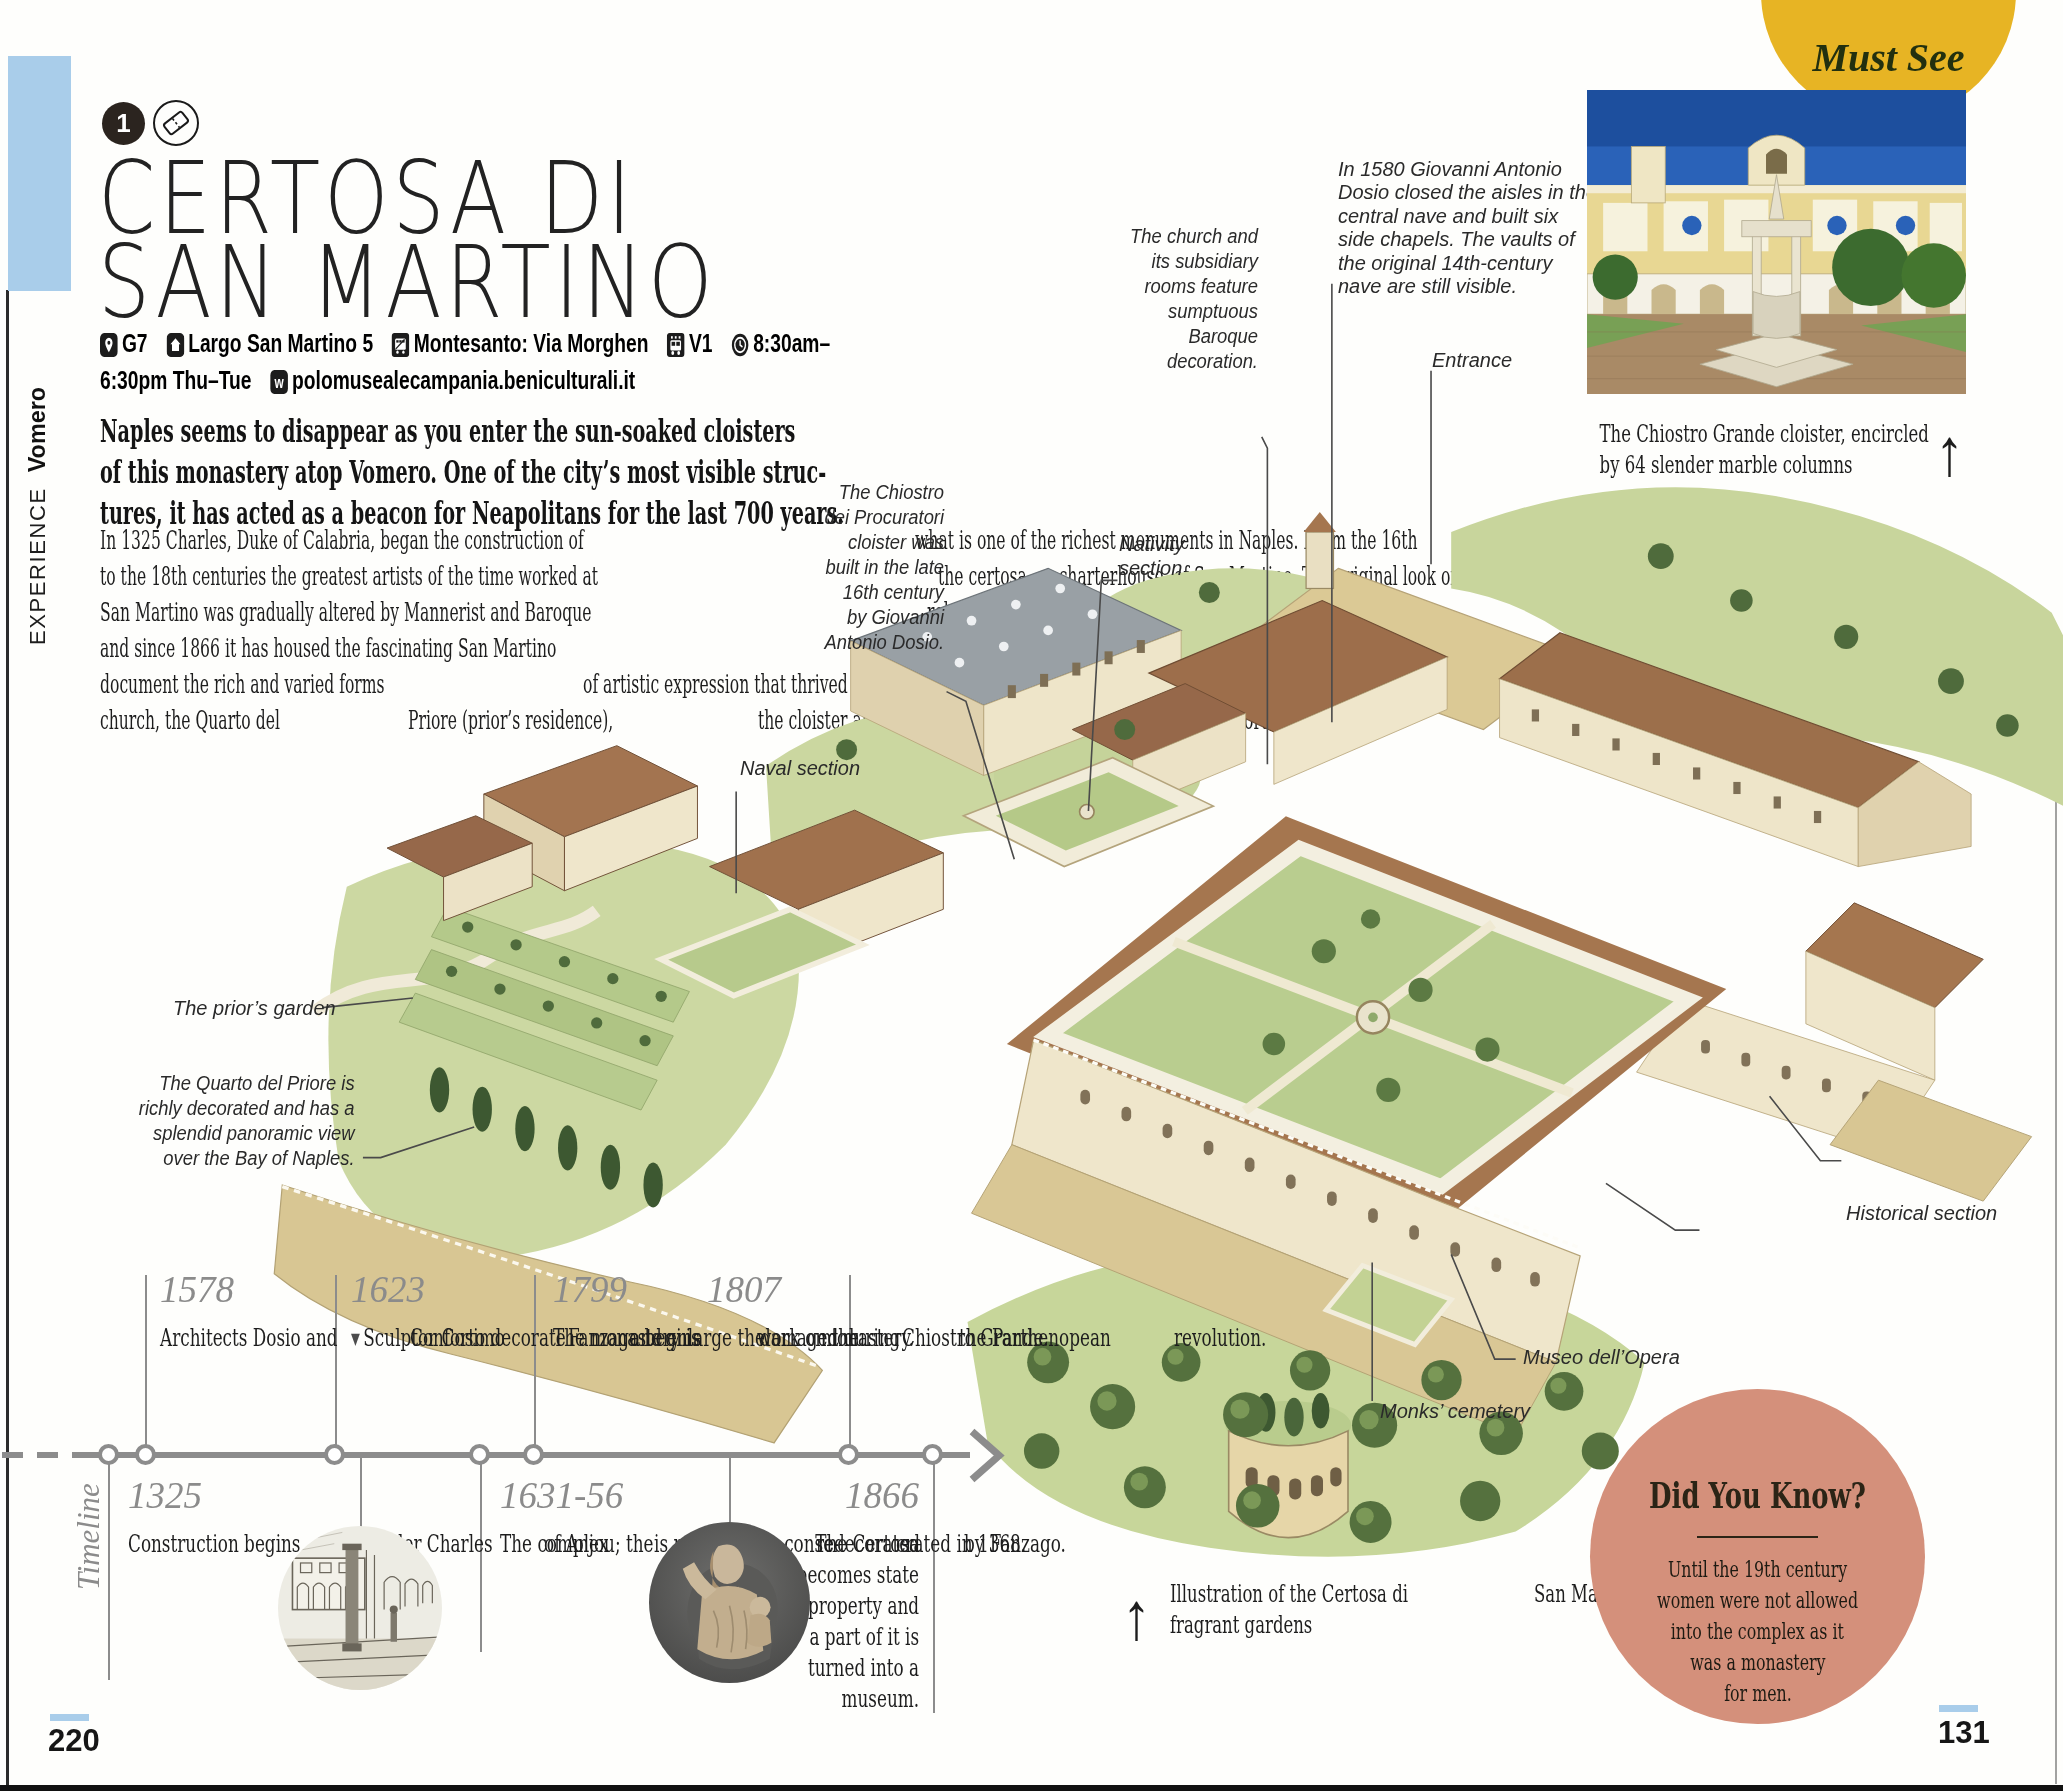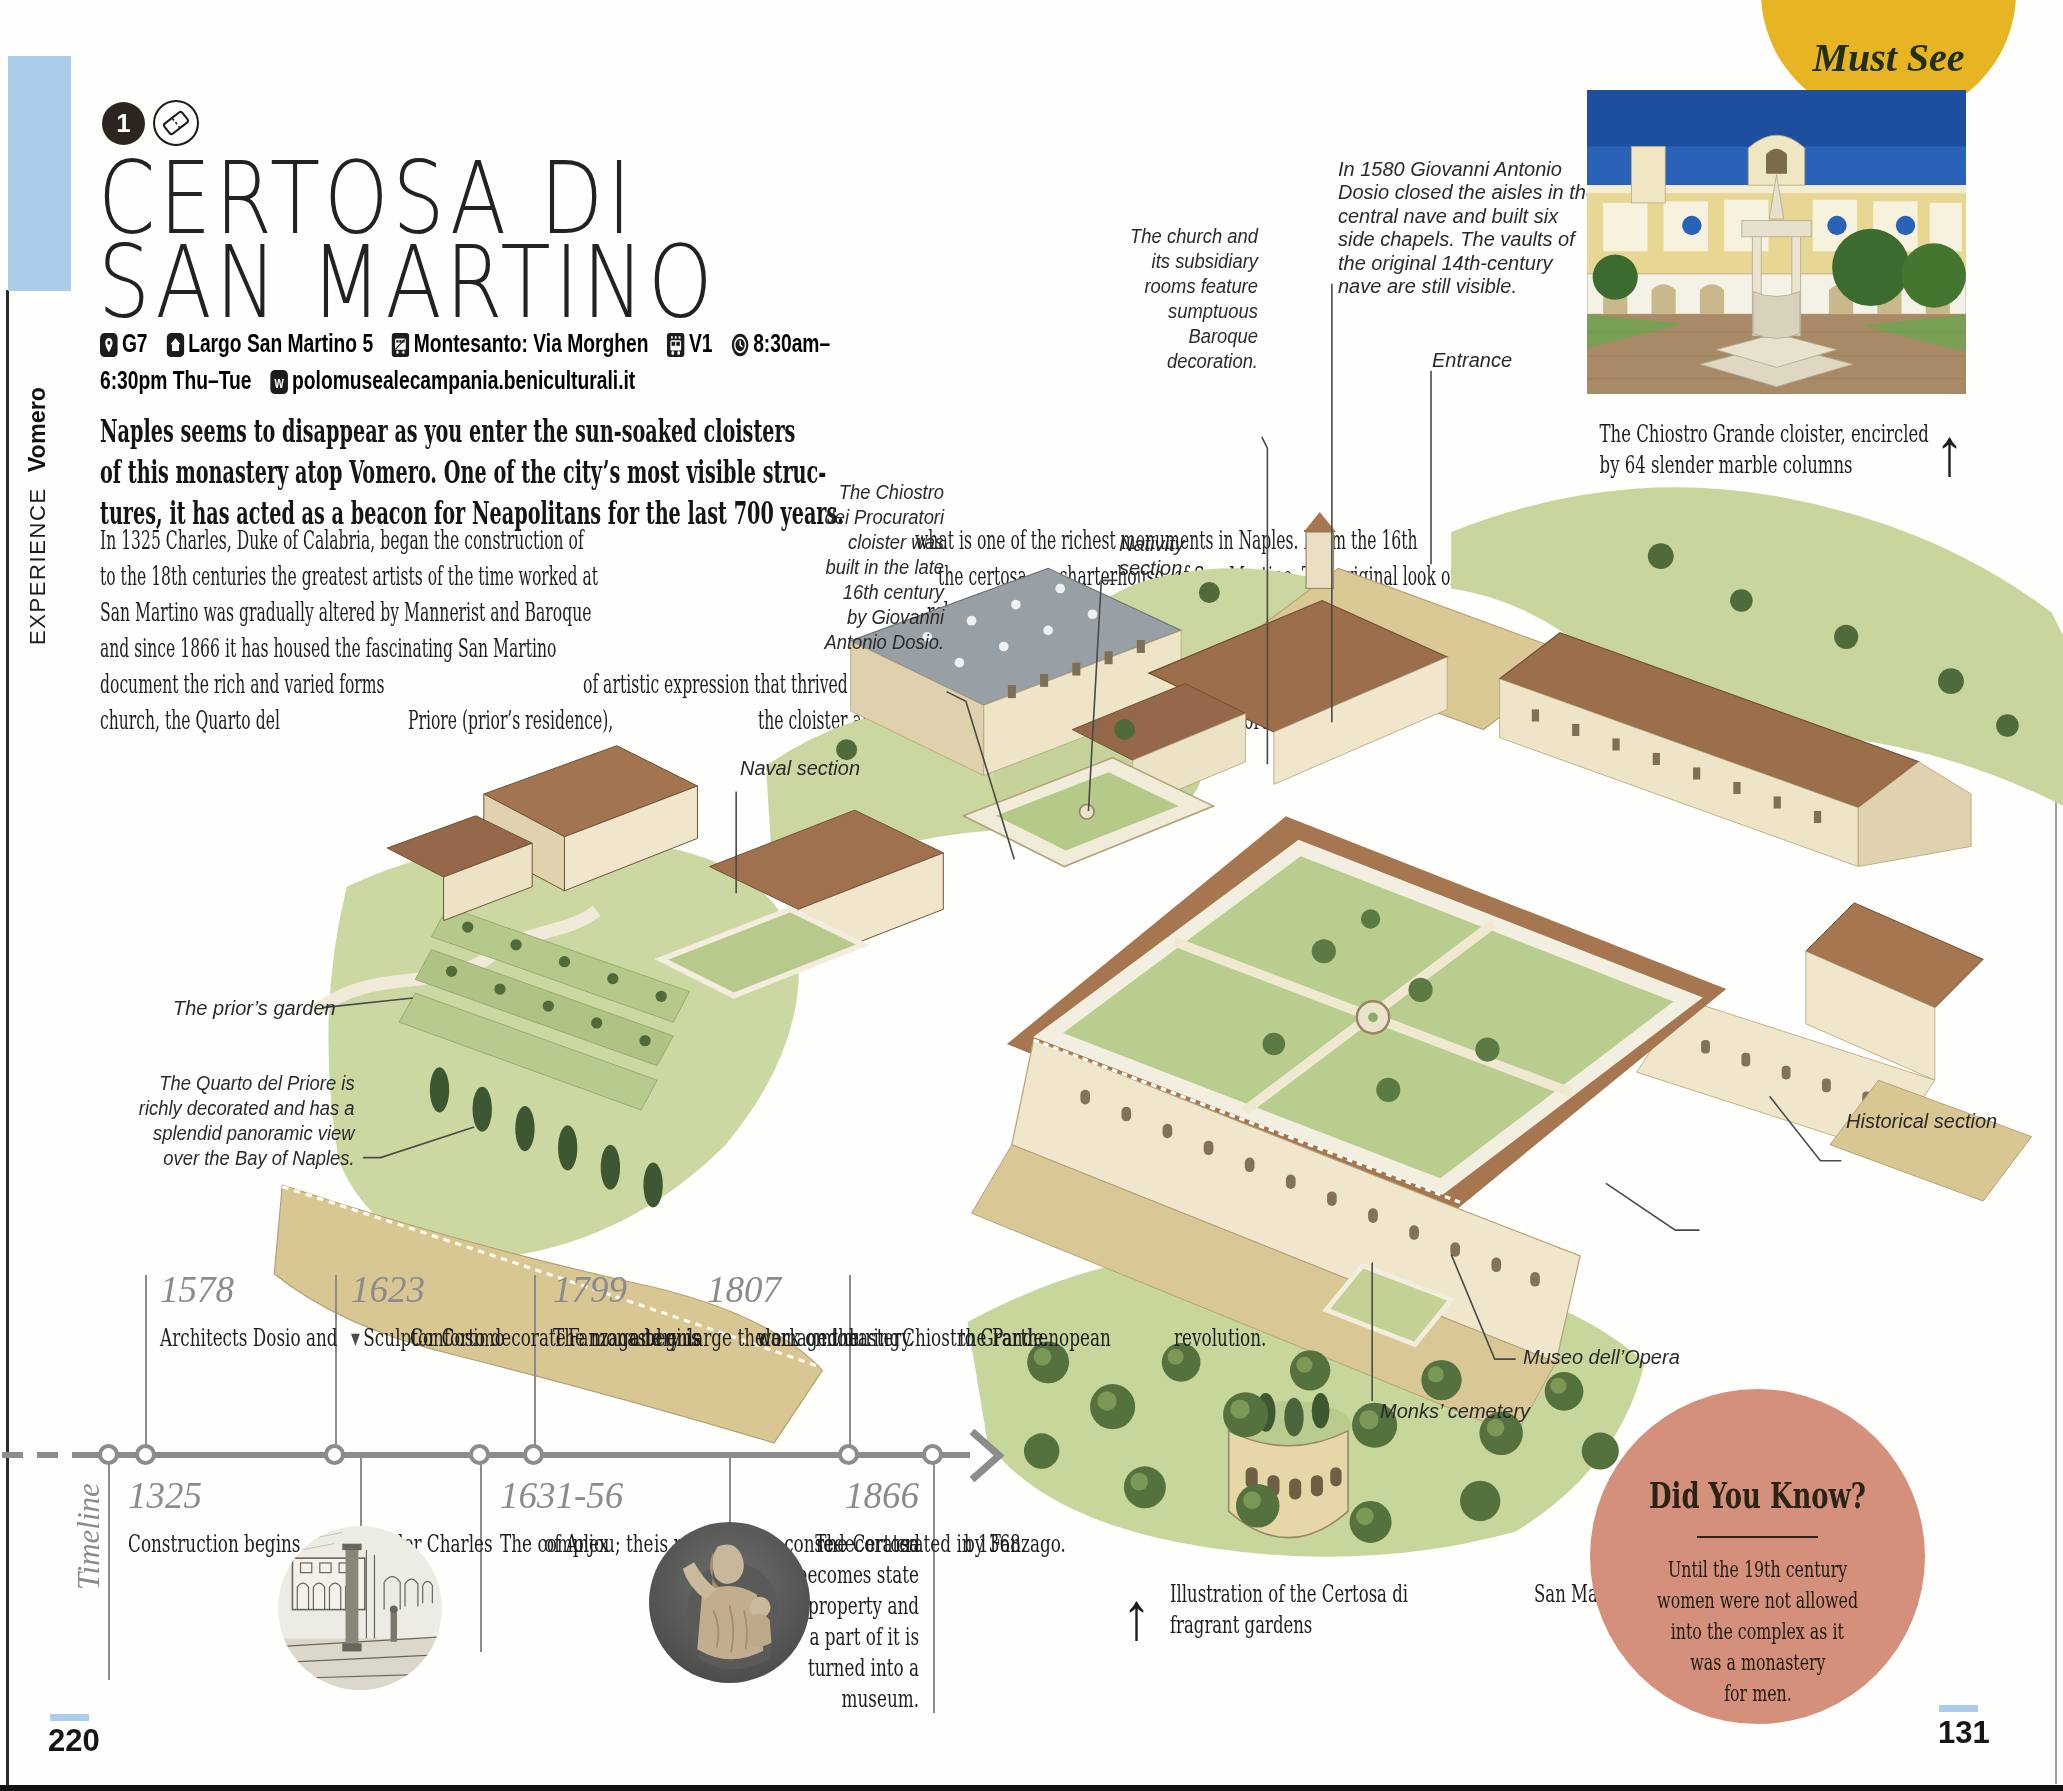--- a/index.html
+++ b/index.html
@@ -397,21 +397,21 @@
     <div class="ln">nave are still visible.</div>
   </div>
   <div class="abs lbl" style="left:1432px;top:348px">Entrance</div>
   <div class="abs lbl" style="left:173px;top:996px">The prior’s garden</div>
   <div class="abs lbl condr ra" style="right:1709px;top:1071px;line-height:25px;transform:scaleX(.92)">
     <div class="ln">The Quarto del Priore is</div>
     <div class="ln">richly decorated and has a</div>
     <div class="ln">splendid panoramic view</div>
     <div class="ln">over the Bay of Naples.</div>
   </div>
-  <div class="abs lbl" style="left:1846px;top:1109px">Historical section</div>
+  <div class="abs lbl" style="left:1846px;top:1201px">Historical section</div>
   <div class="abs lbl" style="left:1523px;top:1345px">Museo dell’Opera</div>
   <div class="abs lbl" style="left:1380px;top:1399px">Monks’ cemetery</div>
 
   <div class="abs" style="left:1761px;top:-135px;width:255px;height:255px;border-radius:50%;background:#e7b424"></div>
   <div class="abs lse it" style="left:1761px;top:34px;width:255px;text-align:center;font-size:40px;font-weight:600;color:#22300f">Must See</div>
 
   <svg class="abs" width="379" height="304" viewBox="0 0 470 377" style="left:1587px;top:90px">
     <rect width="470" height="377" fill="#c9b184"></rect>
     <rect width="470" height="160" fill="#2a62b8"></rect>
     <rect width="470" height="70" fill="#1d4f9e"></rect>

